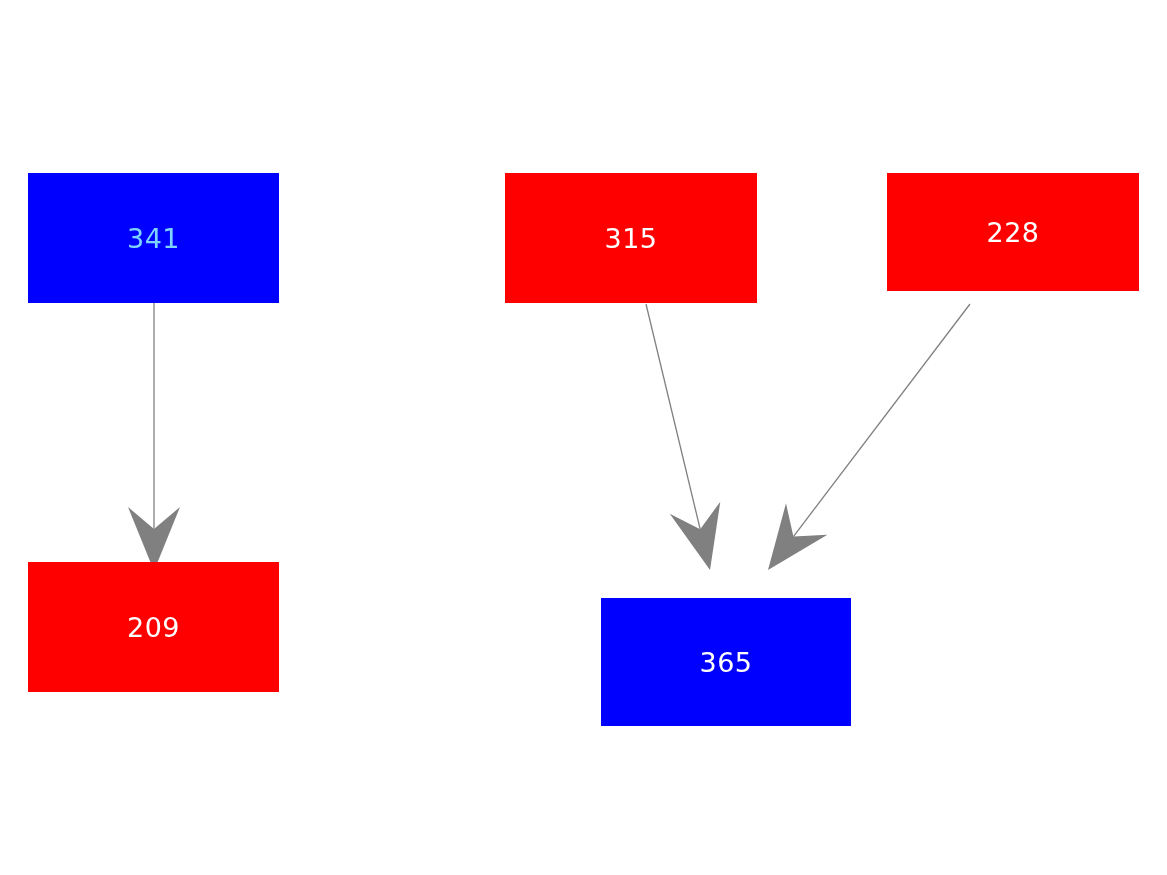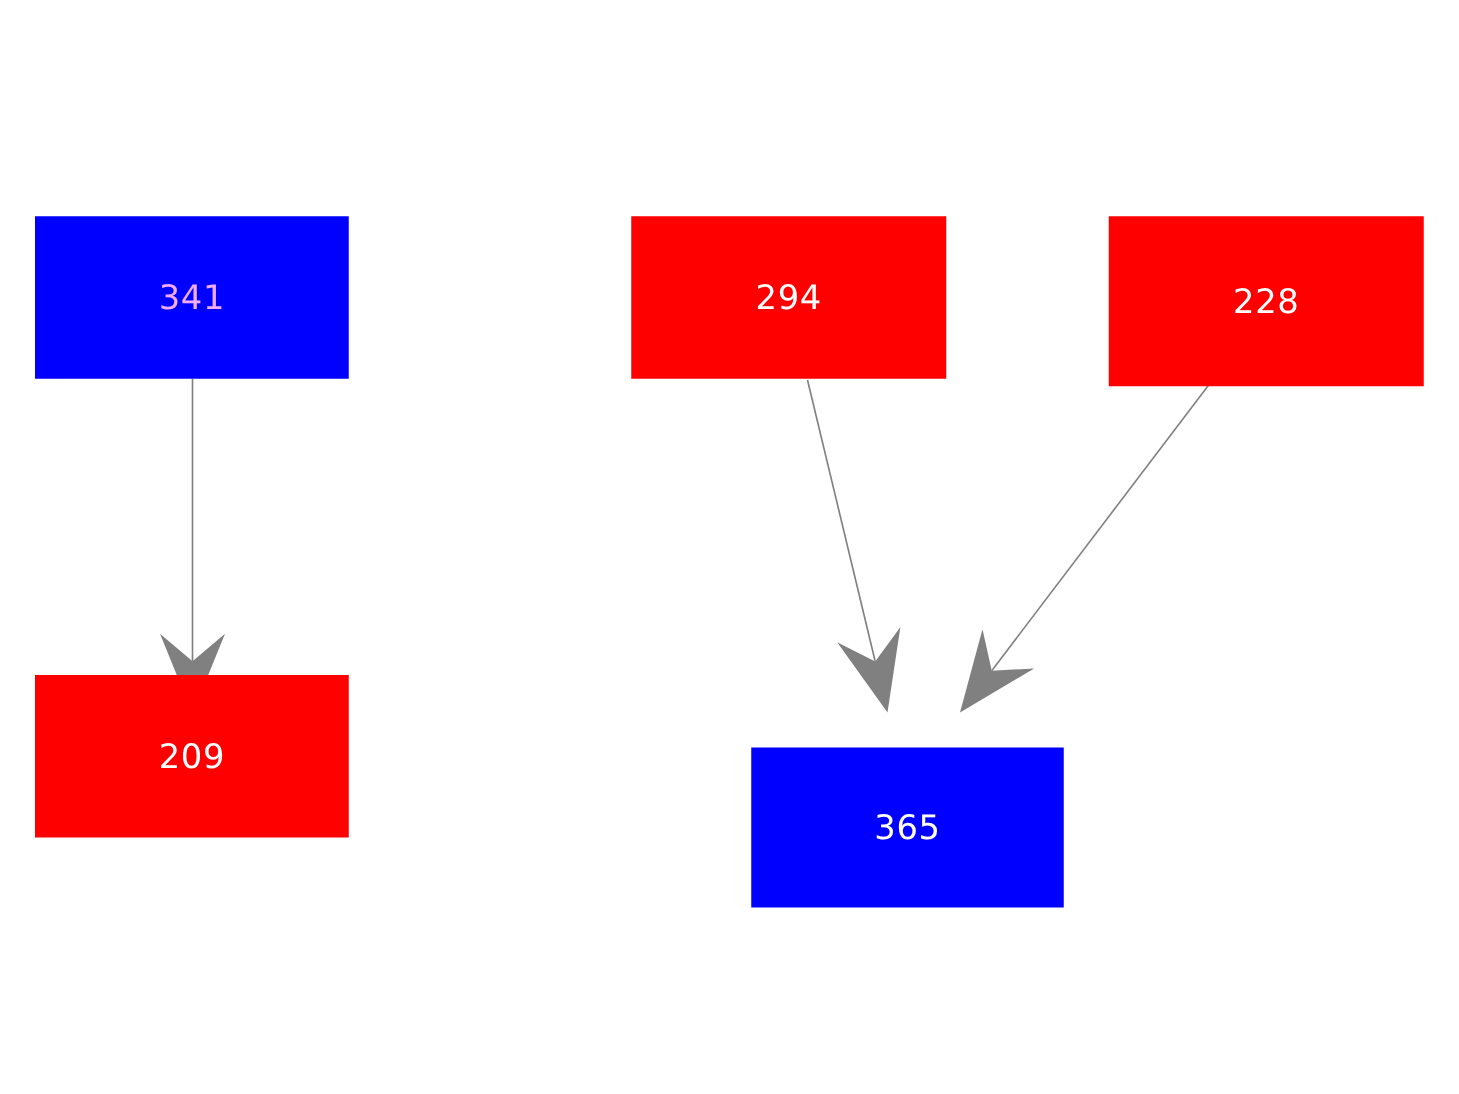--- a/index.html
+++ b/index.html
@@ -51,32 +51,32 @@
   <svg id="edge-layer" viewBox="0 0 1167 875" width="1167" height="875" xmlns="http://www.w3.org/2000/svg">
       <line x1="154" y1="303" x2="154" y2="529" stroke="#808080" stroke-width="1.3"></line>
       <polygon points="154,571 128,507 154,529 180,507" fill="#808080"></polygon>
       <line x1="646" y1="304" x2="700.1751130940509" y2="529.165313797149" stroke="#808080" stroke-width="1.3"></line>
       <polygon points="710,570 669.7501284939316,513.8577891088622 700.1751130940509,529.165313797149 720.3073590307948,501.6936434157824" fill="#808080"></polygon>
       <line x1="970" y1="304" x2="793.400742218894" y2="536.5514978701692" stroke="#808080" stroke-width="1.3"></line>
       <polygon points="768,570 785.9996773008004,503.30658490475196 793.400742218894,536.5514978701692 827.4121085091624,534.7551228900494" fill="#808080"></polygon>
     </svg>
 
   <div class="node" style="left: 28px; top: 173px; width: 251px; height: 130px; background: rgb(0, 0, 255);">
-    <span class="node-label" style="color: #f0abfc;">341</span>
+    <span class="node-label" style="color: #7dd3fc;">341</span>
   </div>
 
-  <div class="node" style="left: 28px; top: 540px; width: 251px; height: 130px; background: rgb(255, 0, 0);">
+  <div class="node" style="left: 28px; top: 562px; width: 251px; height: 130px; background: rgb(255, 0, 0);">
     <span class="node-label" style="color: rgb(255, 255, 255);">209</span>
   </div>
 
   <div class="node" style="left: 505px; top: 173px; width: 252px; height: 130px; background: rgb(255, 0, 0);">
-    <span class="node-label" style="color: rgb(255, 255, 255);">294</span>
+    <span class="node-label" style="color: rgb(255, 255, 255);">315</span>
   </div>
 
-  <div class="node" style="left: 887px; top: 173px; width: 252px; height: 136px; background: rgb(255, 0, 0);">
+  <div class="node" style="left: 887px; top: 173px; width: 252px; height: 118px; background: rgb(255, 0, 0);">
     <span class="node-label" style="color: rgb(255, 255, 255);">228</span>
   </div>
 
   <div class="node" style="left: 601px; top: 598px; width: 250px; height: 128px; background: rgb(0, 0, 255);">
     <span class="node-label" style="color: rgb(255, 255, 255);">365</span>
   </div>
 
 </div>
 
 </body></html>

